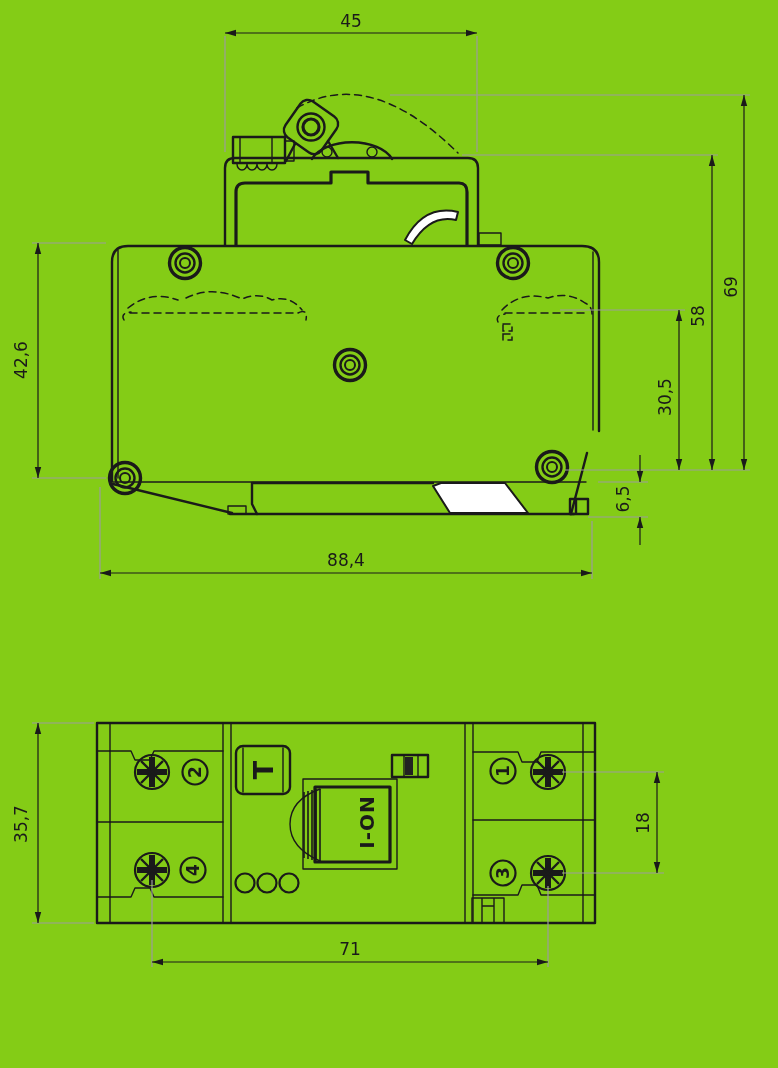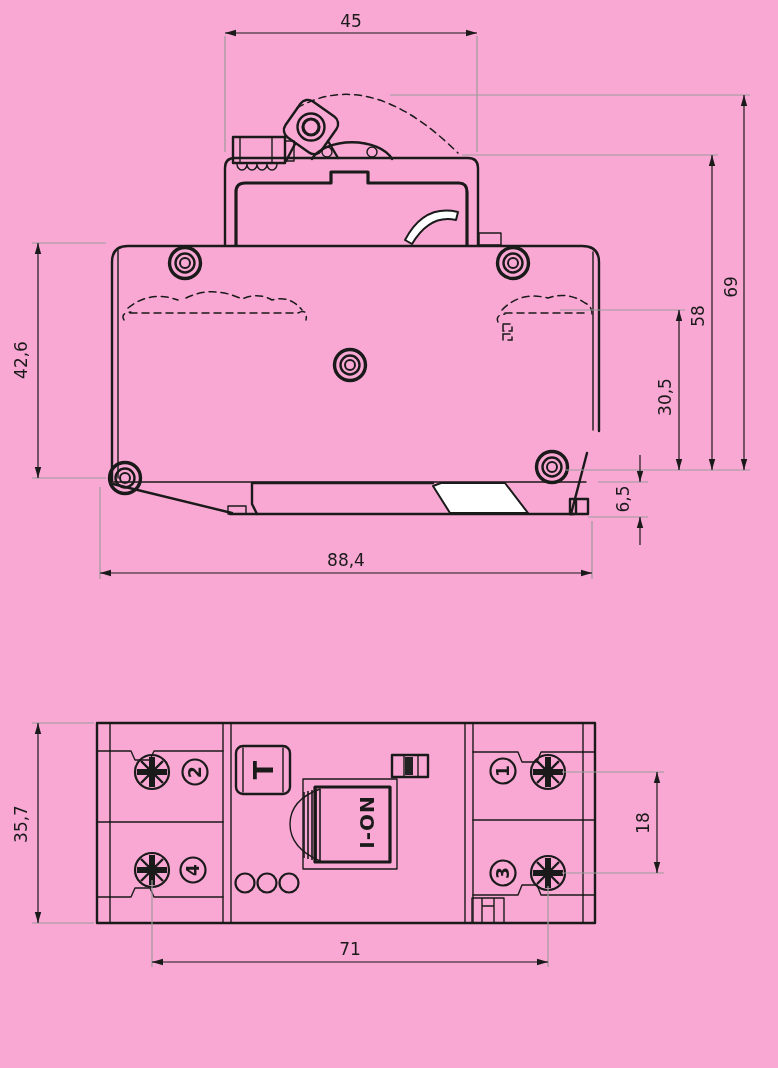--- a/index.html
+++ b/index.html
@@ -1,16 +1,16 @@
 <!DOCTYPE html>
 <html><head>
 <meta charset="utf-8">
 <style>
   html,body{margin:0;padding:0;background:#ffffff;}
-  .stage{position:relative;width:778px;height:1068px;background:#f9a8d4;overflow:hidden;
+  .stage{position:relative;width:778px;height:1068px;background:#84cc16;overflow:hidden;
          font-family:"DejaVu Sans","Liberation Sans",sans-serif;}
   svg{position:absolute;left:0;top:0;}
   
   .ol  {fill:none;stroke:#1a1a1a;stroke-width:2.4;stroke-linejoin:round;stroke-linecap:round;}
   .ol3 {fill:none;stroke:#1a1a1a;stroke-width:3.2;stroke-linejoin:round;stroke-linecap:round;}
   .thin{fill:none;stroke:#1a1a1a;stroke-width:1.4;stroke-linejoin:round;stroke-linecap:round;}
   .dash{fill:none;stroke:#1a1a1a;stroke-width:1.5;stroke-dasharray:7 5;stroke-linecap:round;}
   .ext {fill:none;stroke:#9c9c9c;stroke-width:1.2;}
   .dim {fill:none;stroke:#1a1a1a;stroke-width:1.2;}
   .arr {fill:#1a1a1a;stroke:none;}

